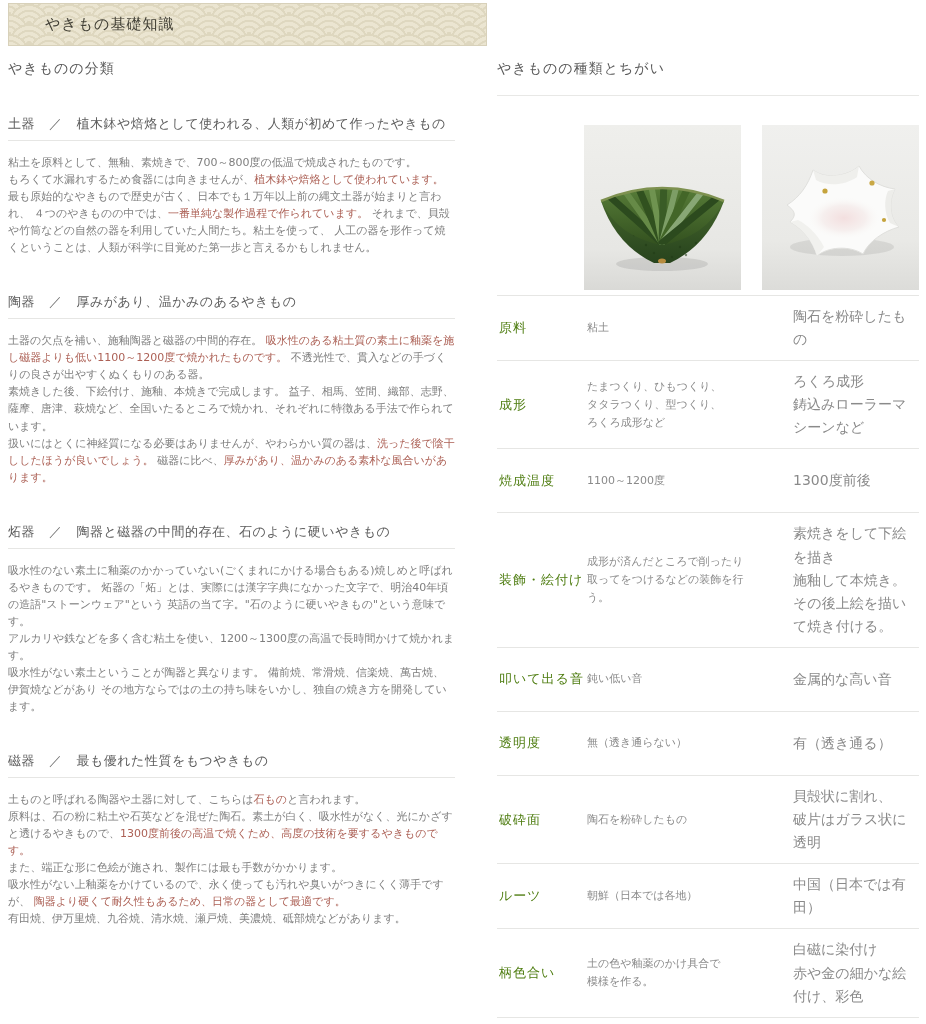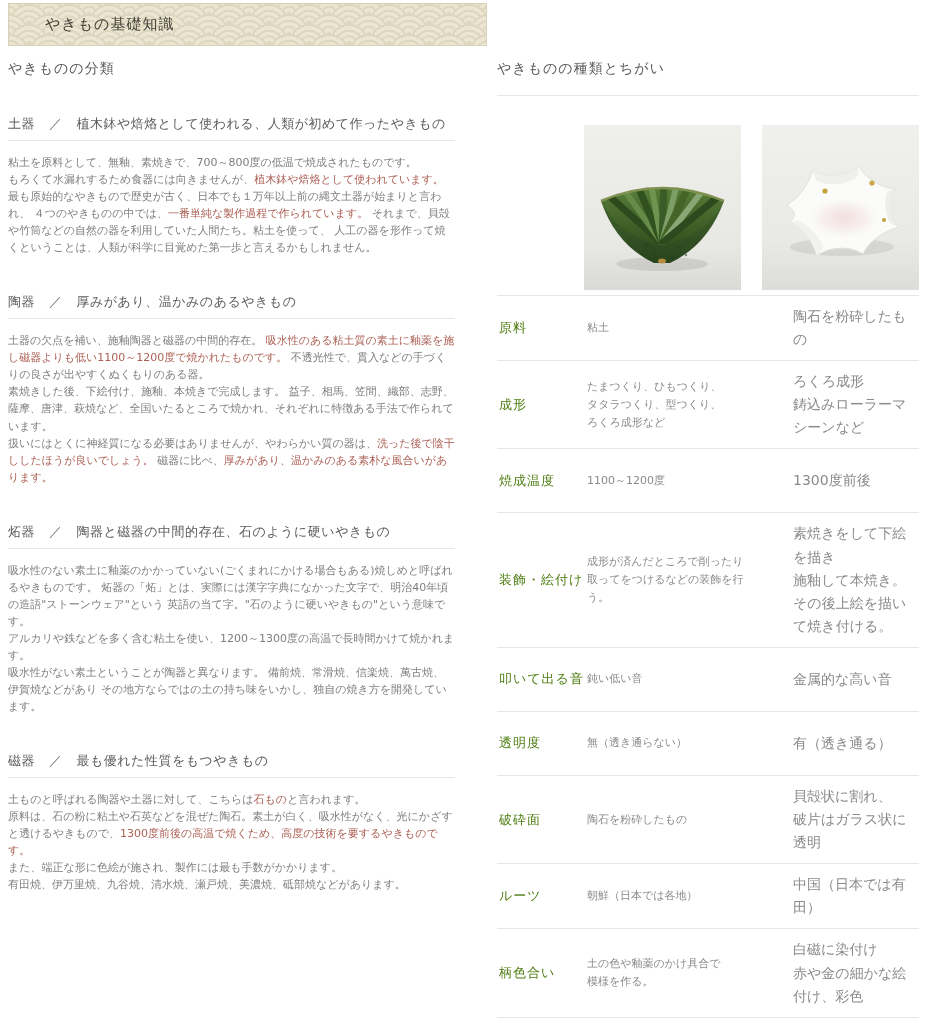--- a/index.html
+++ b/index.html
@@ -83,20 +83,21 @@
             <div class="pline"><span>アルカリや鉄などを多く含む粘土を使い、1200～1300度の高温で長時間かけて焼かれます。</span></div>
             <div class="pline"><span>吸水性がない素土ということが陶器と異なります。 備前焼、常滑焼、信楽焼、萬古焼、伊賀焼などがあり その地方ならではの土の持ち味をいかし、独自の焼き方を開発しています。</span></div>
           </div>
         </div>
         <div class="section">
           <h3 class="sec-head"><span class="term">磁器</span><span class="sep">／</span><span class="sub">最も優れた性質をもつやきもの</span></h3>
           <div class="para">
             <div class="pline"><span>土ものと呼ばれる陶器や土器に対して、こちらは</span><span class="red">石もの</span><span>と言われます。</span></div>
             <div class="pline"><span>原料は、石の粉に粘土や石英などを混ぜた陶石。素土が白く、吸水性がなく、光にかざすと透けるやきもので、</span><span class="red">1300度前後の高温で焼くため、高度の技術を要するやきものです。</span></div>
             <div class="pline"><span>また、端正な形に色絵が施され、製作には最も手数がかかります。</span></div>
+            <div class="pline"><span>吸水性がない上釉薬をかけているので、永く使っても汚れや臭いがつきにくく薄手ですが、 </span><span class="red">陶器より硬くて耐久性もあるため、日常の器として最適です。</span></div>
             <div class="pline"><span>有田焼、伊万里焼、九谷焼、清水焼、瀬戸焼、美濃焼、砥部焼などがあります。</span></div>
           </div>
         </div>
       </div>
   </div>
 
   <div class="col-right">
     <h2>やきものの種類とちがい</h2>
     <hr class="top-rule">
 

